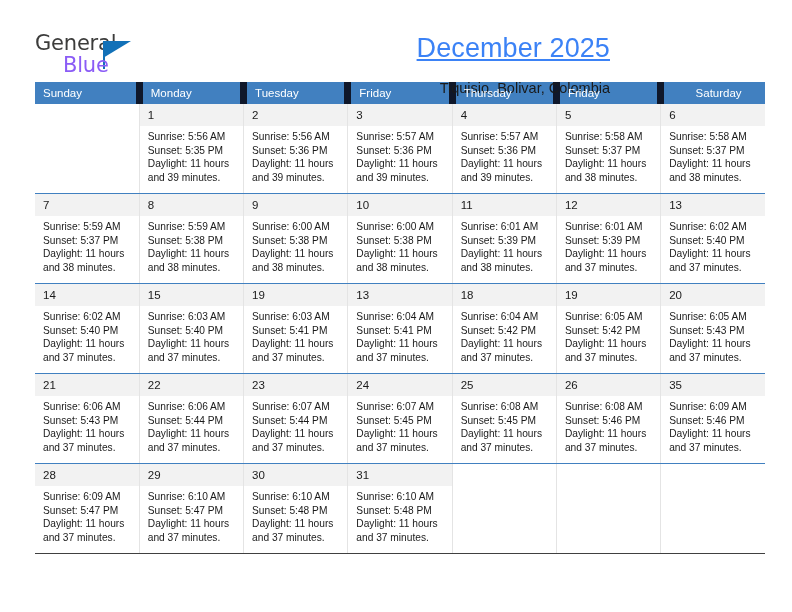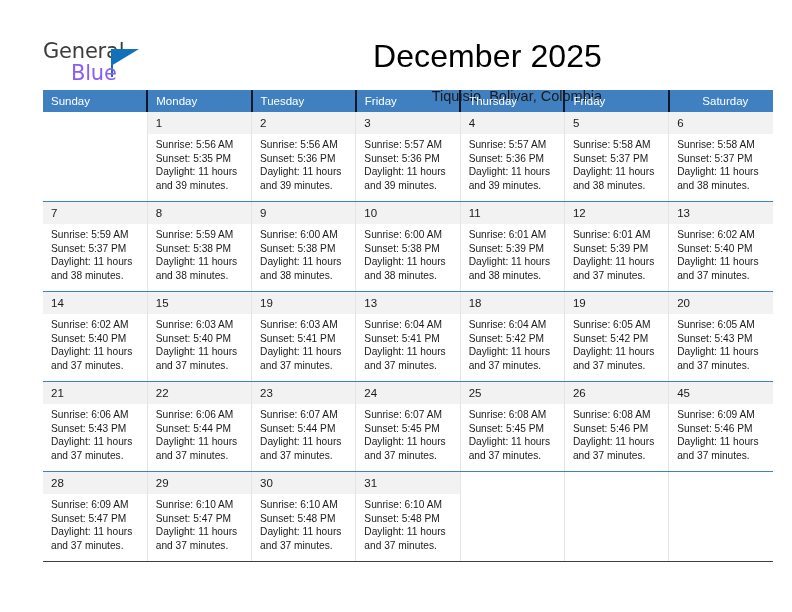--- a/index.html
+++ b/index.html
@@ -10,21 +10,21 @@
   body {
     width: 792px; height: 612px;
     font-family: "Liberation Sans", sans-serif;
     color: #000000;
     overflow: hidden;
   }
   .page {
     position: relative;
     width: 648px;
     height: 612px;
-    padding: 12px;
+    padding: 4px;
   }
 
   
   .topbar {
     display: flex;
     align-items: flex-start;
     justify-content: space-between;
     padding: 27px 34px 0 31px;
     height: 78px;
   }
@@ -64,26 +64,27 @@
     left: 68px; top: 21px;
     width: 2px; height: 17px;
     background: #1271b8;
   }
 
   .titleblock {
     text-align: right;
     padding-top: 1px;
   }
   .cal-title {
-    font-size: 32px;
+    font-size: 27px;
     font-weight: 400;
-    color: #000000;
+    color: #3b82f6;
     line-height: 33px;
     letter-spacing: 0.1px;
     font-family: "Liberation Sans", sans-serif;
+    text-decoration: underline;
   }
   .cal-subtitle {
     font-size: 14.5px;
     font-weight: 400;
     color: #1a1a1a;
     line-height: 22px;
     margin-top: 12px;
     font-family: "Liberation Sans", sans-serif;
   }
 
@@ -95,21 +96,21 @@
     table-layout: fixed;
   }
   .cal th {
     background: #4180c0;
     color: #ffffff;
     font-size: 11.5px;
     font-weight: 400;
     text-align: left;
     padding: 5px 0 5px 8px;
     height: 21px;
-    border-right: 2px solid #0f172a;
+    border-right: 7px solid #0f172a;
     font-family: "Liberation Sans", sans-serif;
   }
   .cal th:last-child { border-right: none; text-align: center; }
 
   .cal td {
     vertical-align: top;
     padding: 0;
     border-right: 1px solid #e4e4e4;
     border-bottom: 1px solid #4180c0;
     background: #ffffff;
@@ -475,21 +476,21 @@
               <div class="lines">
                 <div>Sunrise: 6:08 AM</div>
                 <div>Sunset: 5:46 PM</div>
                 <div>Daylight: 11 hours</div>
                 <div>and 37 minutes.</div>
               </div>
             </div>
           </td>
           <td>
             <div class="cell">
-              <div class="daynum">45</div>
+              <div class="daynum">35</div>
               <div class="lines">
                 <div>Sunrise: 6:09 AM</div>
                 <div>Sunset: 5:46 PM</div>
                 <div>Daylight: 11 hours</div>
                 <div>and 37 minutes.</div>
               </div>
             </div>
           </td>
         </tr>
         <tr>

